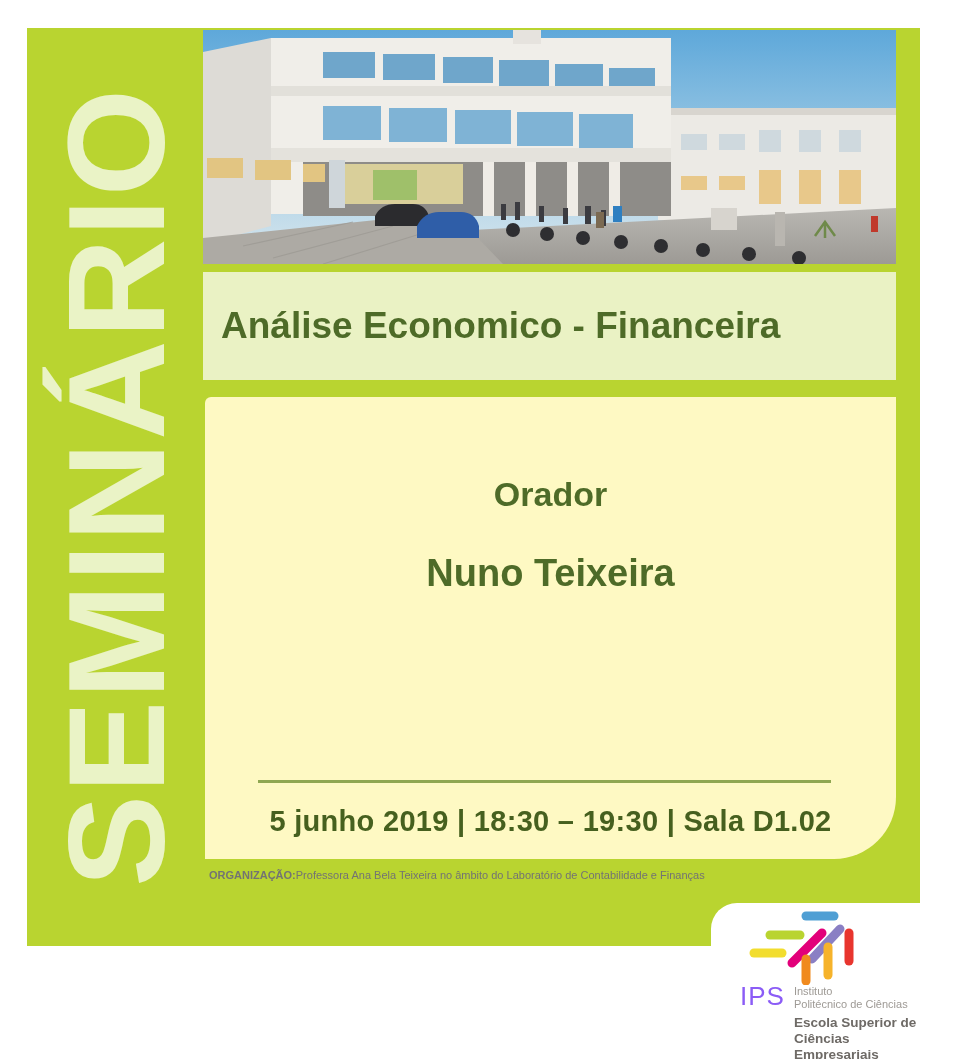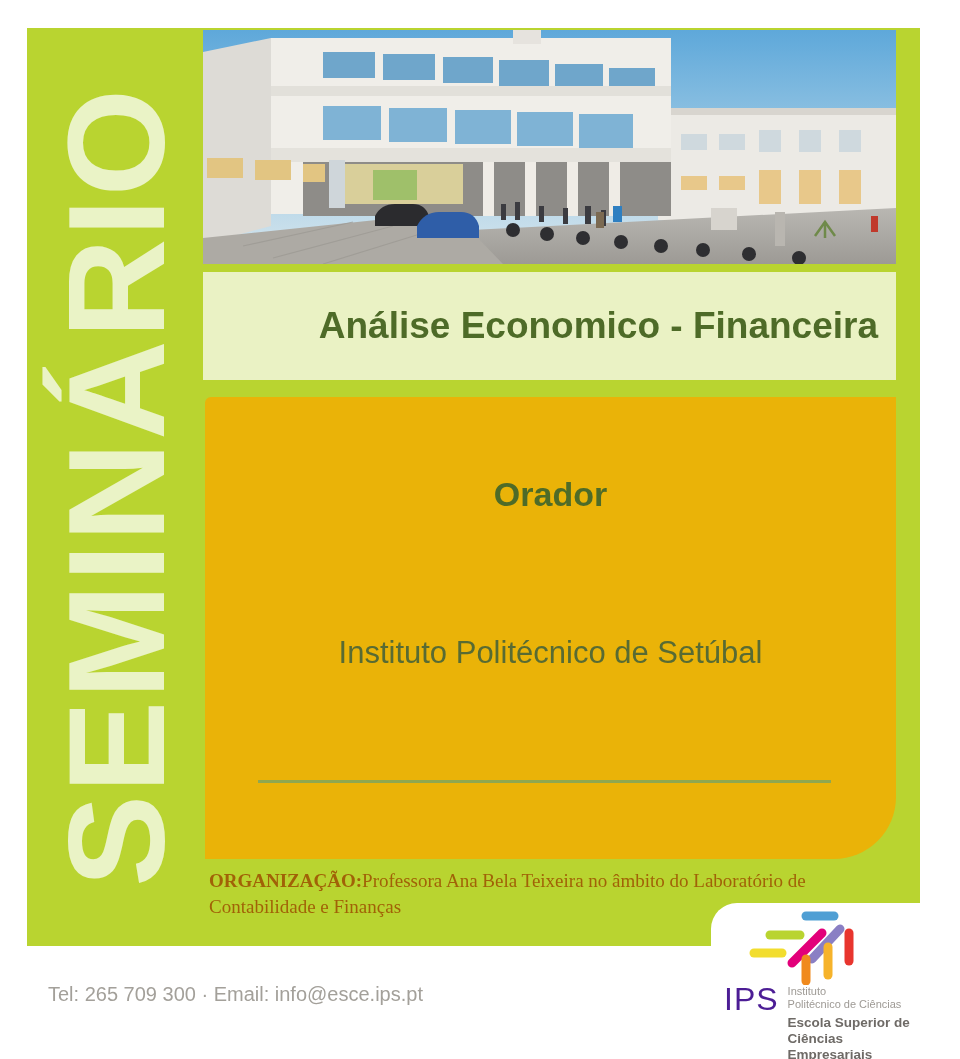--- a/index.html
+++ b/index.html
@@ -64,41 +64,41 @@
   
   .title-panel {
     position: absolute;
     left: 203px;
     top: 272px;
     width: 693px;
     height: 108px;
     background: #eaf2c4;
     display: flex;
     align-items: center;
-    justify-content: flex-end;
+    justify-content: flex-start;
     box-sizing: border-box;
     padding: 0 18px;
   }
   .title-text {
     text-align: center;
     color: #4e6b28;
     font-size: 37px;
     font-weight: bold;
     line-height: 1.18;
     font-family: "Liberation Sans", sans-serif;
   }
 
   
   .content-panel {
     position: absolute;
     left: 205px;
     top: 397px;
     width: 691px;
     height: 462px;
-    background: #eab308;
+    background: #fef9c3;
     border-top-left-radius: 6px;
     border-bottom-right-radius: 62px;
     box-sizing: border-box;
   }
   .speaker-label {
     position: absolute;
     top: 78px;
     left: 0; right: 0;
     text-align: center;
     color: #4e6b28;
@@ -141,24 +141,24 @@
     font-weight: bold;
     letter-spacing: 0.3px;
   }
 
   
   .organizacao {
     position: absolute;
     left: 209px;
     top: 868px;
     width: 600px;
-    color: #a16207;
-    font-size: 19px;
+    color: #737373;
+    font-size: 11px;
     line-height: 1.35;
-    font-family: Liberation Serif, serif;
+    font-family: Liberation Sans, sans-serif;
   }
   .organizacao b { font-weight: bold; }
 
   
   .logo-notch {
     position: absolute;
     left: 711px;
     top: 903px;
     width: 209px;
     height: 45px;
@@ -187,25 +187,26 @@
   }
   .logo-mark { position: absolute; left: 24px; top: 0; width: 120px; height: 82px; }
   .logo-text-row {
     position: absolute;
     left: 0;
     top: 80px;
     display: flex;
     align-items: flex-start;
   }
   .ips-letters {
-    font-size: 32px;
-    color: #4c1d95;
+    font-size: 26px;
+    color: #8b5cf6;
     letter-spacing: 1px;
     line-height: 1;
     font-family: "Liberation Sans", sans-serif;
+    margin-left: 16px;
   }
   .logo-lines { margin-left: 9px; margin-top: 2px; }
   .logo-line-1 {
     font-size: 11px;
     color: #9e9a95;
     line-height: 1.18;
     font-family: "Liberation Sans", sans-serif;
   }
   .logo-line-2 {
     margin-top: 4px;
@@ -342,30 +343,30 @@
 </div>
 
 <div class="title-panel">
   <div class="title-text">
     <span>Análise Economico - Financeira</span><br>
   </div>
 </div>
 
 <div class="content-panel">
   <div class="speaker-label">Orador</div>
-  <div class="speaker-affil">Instituto Politécnico de Setúbal</div>
+  <div class="speaker-name">Nuno Teixeira</div>
   <div class="rule"></div>
+  <div class="datetime">5 junho 2019  |  18:30 – 19:30  |  Sala D1.02</div>
 </div>
 
 <div class="organizacao"><b>ORGANIZAÇÃO:</b><span>Professora Ana Bela Teixeira no âmbito do Laboratório de Contabilidade e Finanças</span></div>
 
 <div class="logo-notch"></div>
 
 <div class="footer-contact">
-  <div>Tel: 265 709 300  ·  Email: info@esce.ips.pt</div>
 </div>
 
 <div class="ips-logo">
   <svg class="logo-mark" viewBox="0 0 120 82">
     <g stroke-linecap="round" stroke-width="9" fill="none">
       <line x1="6" y1="50" x2="34" y2="50" stroke="#f2dd2e"></line>
       <line x1="22" y1="32" x2="52" y2="32" stroke="#b9d430"></line>
       <line x1="58" y1="13" x2="86" y2="13" stroke="#4f9fd4"></line>
       <line x1="92" y1="26" x2="64" y2="56" stroke="#8a7fc4"></line>
       <line x1="44" y1="60" x2="74" y2="30" stroke="#e2007a"></line>

